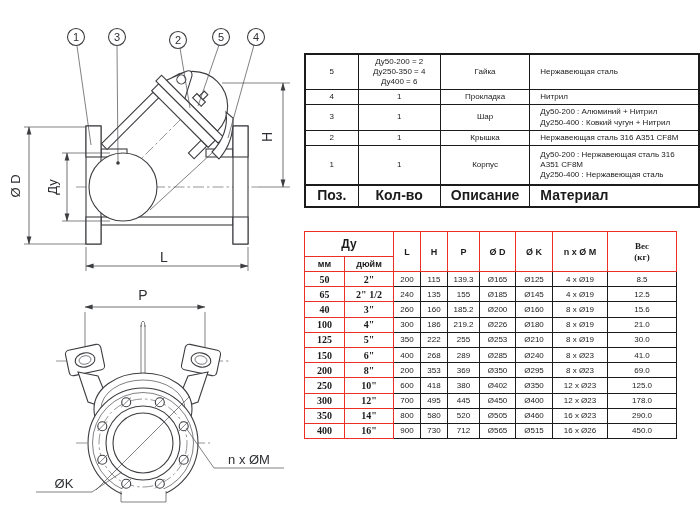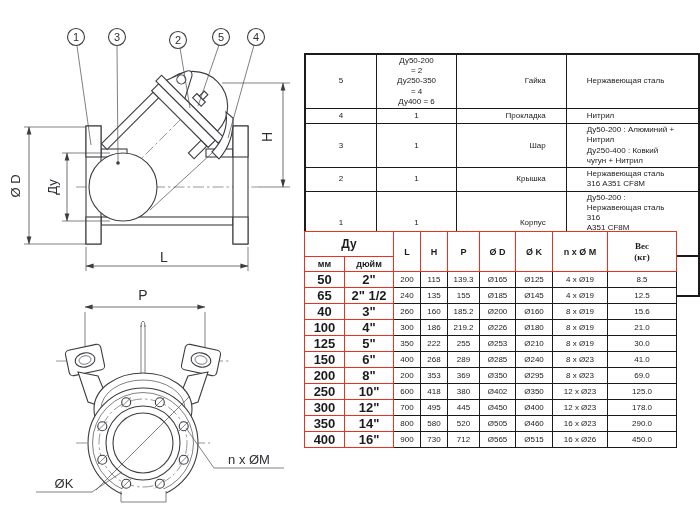--- a/index.html
+++ b/index.html
@@ -3,39 +3,39 @@
 <meta charset="utf-8">
 <style>
   html,body{margin:0;padding:0;background:#fff;}
   #stage{position:relative;width:700px;height:525px;background:#ffffff;overflow:hidden;
          font-family:"Liberation Sans","DejaVu Sans",sans-serif;color:#1b1b1b;}
   svg{position:absolute;}
   table{border-collapse:collapse;table-layout:fixed;position:absolute;background:#fff;}
 
   
   #parts-table{left:304px;top:53px;font-size:8px;line-height:1.28;border:2px solid #1b1b1b;}
-  #parts-table td,#parts-table th{border:1px solid #1b1b1b;padding:1px 20px;vertical-align:middle;}
+  #parts-table td,#parts-table th{border:1px solid #1b1b1b;padding:1px 10px;vertical-align:middle;}
   .c-pos{width:33px;text-align:center;}
   .c-qty{width:80px;text-align:center;white-space:pre-line;}
-  .c-desc{width:61px;text-align:right;}
+  .c-desc{width:61px;text-align:center;}
   .c-mat{width:196px;text-align:left;white-space:pre-line;}
   #parts-table tr.r-tall td{height:32px;}
   #parts-table tr.r-1line td{height:12px;}
   #parts-table tr.r-2line td{height:23px;}
   #parts-table tr.r-3line td{height:36px;margin-left:8px;}
   .pt-footer td{font-weight:bold;border-top:2px solid #1b1b1b !important;height:13px;font-size:14px;}
 
   
   #dim-table{left:304px;top:231px;font-size:8px;}
   #dim-table th{border:1.5px solid #ed3024;font-weight:bold;padding:0;text-align:center;font-size:9px;}
   #dim-table td{padding:0;text-align:center;height:14.2px;}
   #dim-table .th-du{font-size:12px;height:24px;}
   #dim-table .th-sub{height:14px;}
   #dim-table .th-ves{white-space:pre-line;line-height:1.15;font-family:Liberation Serif, serif;}
-  #dim-table td.red-cell{border:1.5px solid #ed3024;font-weight:bold;font-size:13px;}
+  #dim-table td.red-cell{border:1.5px solid #ed3024;font-weight:bold;font-size:10px;font-family:Liberation Serif, serif;}
   #dim-table td.blk-cell{border:1px solid #1b1b1b;}
   .w-mm{width:39px;} .w-in{width:48px;} .w-l{width:26px;} .w-h{width:26px;} .w-p{width:31px;}
   .w-d{width:35px;} .w-k{width:36px;} .w-nm{width:54px;} .w-ves{width:68px;}
 
   .dline{stroke:#4a4b4f;stroke-width:0.8;fill:none;}
   .thin{stroke:#4a4b4f;stroke-width:0.7;fill:none;}
   .body{stroke:#3c3d41;stroke-width:1.1;fill:#fff;}
   .cl{stroke:#7a7b80;stroke-width:0.8;fill:none;stroke-dasharray:11 3 2.5 3;}
   text.dim{fill:#2e2f33;}
 </style>

